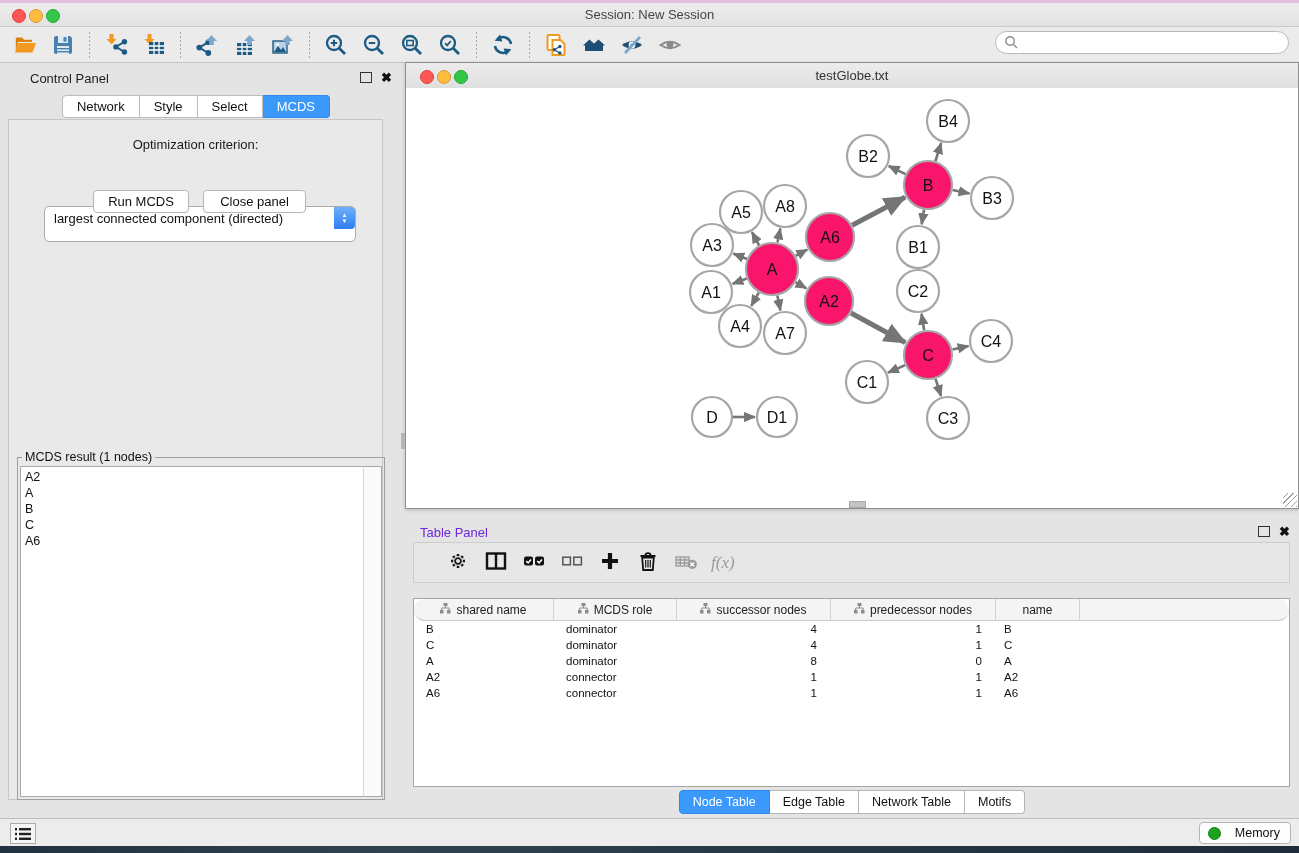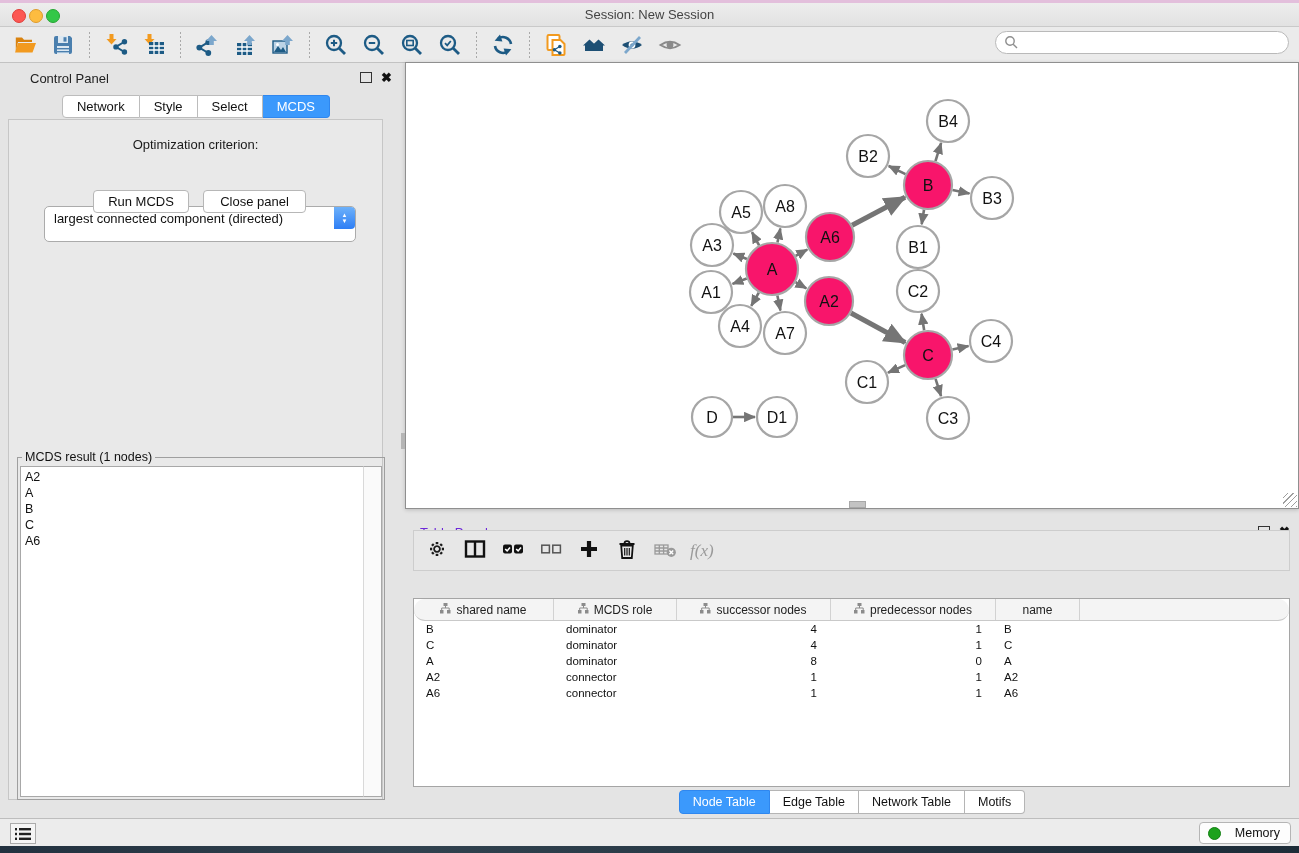--- a/index.html
+++ b/index.html
@@ -70,22 +70,22 @@
   .net-titlebar .tl{top:7px;}
   .net-title{position:absolute;left:0;right:0;top:5px;text-align:center;font-size:13px;color:#333;}
   .net-canvas{position:absolute;left:0;top:25px;right:0;bottom:0;background:#fff;overflow:hidden;}
   .hscroll-thumb{position:absolute;left:443px;bottom:0;width:15px;height:5px;background:#c3c3c3;border:1px solid #a8a8a8;}
   .vsplit-thumb{position:absolute;left:-5px;top:370px;width:4px;height:16px;background:#b5b5b5;}
   .resize-grip{position:absolute;right:1px;bottom:1px;width:14px;height:14px;
     background:repeating-linear-gradient(135deg,transparent 0 3px,#9f9f9f 3px 4px);}
 
   
   .tp-title{position:absolute;left:420px;top:525px;font-size:13px;color:#6d28d9;}
-  .tp-toolbar{position:absolute;left:413px;top:530px;width:877px;height:41px;background:#e7e7e7;
-    border:1px solid #cdcdcd;box-sizing:border-box;display:flex;align-items:center;padding-left:4px;}
+  .tp-toolbar{position:absolute;left:413px;top:542px;width:877px;height:41px;background:#e7e7e7;
+    border:1px solid #cdcdcd;box-sizing:border-box;display:flex;align-items:center;padding-left:25px;}
   .tp-btn{width:36px;height:34px;border:none;background:transparent;display:flex;align-items:center;justify-content:center;padding:0;margin:0 1px;}
   .fx{font-family:"Liberation Serif",serif;font-style:italic;font-size:17px;color:#9a9a9a;margin-left:6px;}
   .datatable{position:absolute;left:413px;top:598px;width:877px;height:189px;background:#fff;
     border:1px solid #a5a5a5;box-sizing:border-box;overflow:hidden;}
   .dt-header{display:flex;height:21px;border-bottom:1px solid #c9c9c9;background:#f4f4f4;border-radius:11px;}
   .dt-hcell{display:flex;align-items:center;justify-content:center;gap:5px;font-size:12px;color:#222;
     border-right:1px solid #d2d2d2;box-sizing:border-box;height:21px;}
   .dt-row{display:flex;height:16px;}
   .dt-cell{font-size:11.5px;color:#111;line-height:16px;box-sizing:border-box;white-space:nowrap;overflow:hidden;}
   .tt-tabs{position:absolute;left:405px;top:790px;width:894px;display:flex;justify-content:center;}
@@ -335,20 +335,26 @@
           <div class="mcds-item">A</div>
           <div class="mcds-item">B</div>
           <div class="mcds-item">C</div>
           <div class="mcds-item">A6</div>
         </div>
       <div class="mcds-scroll"></div>
     </div>
   </div>
 
   <div class="netwin">
+    <div class="net-titlebar">
+      <span class="tl red" style="left:14px"></span>
+      <span class="tl yellow" style="left:31px"></span>
+      <span class="tl green" style="left:48px"></span>
+      <div class="net-title">testGlobe.txt</div>
+    </div>
     <div class="net-canvas">
       <svg id="graph-svg" width="892" height="420" viewBox="0 0 892 420">
           <defs>
             <marker id="arr" markerWidth="4.6" markerHeight="4" refX="4.2" refY="2" orient="auto" markerUnits="strokeWidth">
               <path d="M0,0 L4.6,2 L0,4 Z" fill="#757575"></path>
             </marker>
           </defs>
           <line x1="353.1001574334304" y1="157.2809346356624" x2="345.98875477892966" y2="144.2051297548061" stroke="#757575" stroke-width="2.6" marker-end="url(#arr)"></line>
           <line x1="371.45647127565246" y1="154.5571007410689" x2="374.35189483925905" y2="140.52543270205243" stroke="#757575" stroke-width="2.6" marker-end="url(#arr)"></line>
           <line x1="340.931129346098" y1="170.9724517384392" x2="327.354963890361" y2="165.5419855561444" stroke="#757575" stroke-width="2.6" marker-end="url(#arr)"></line>

